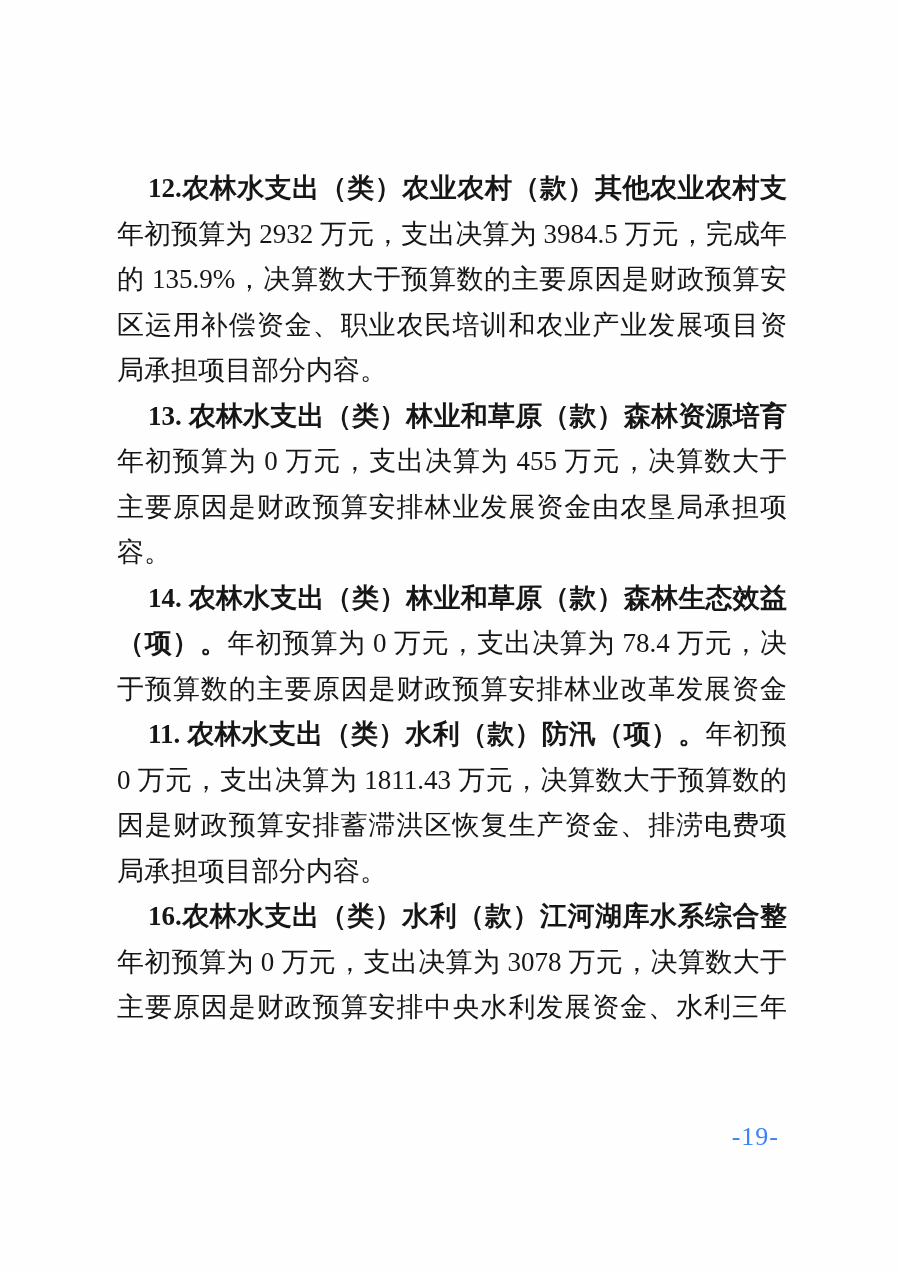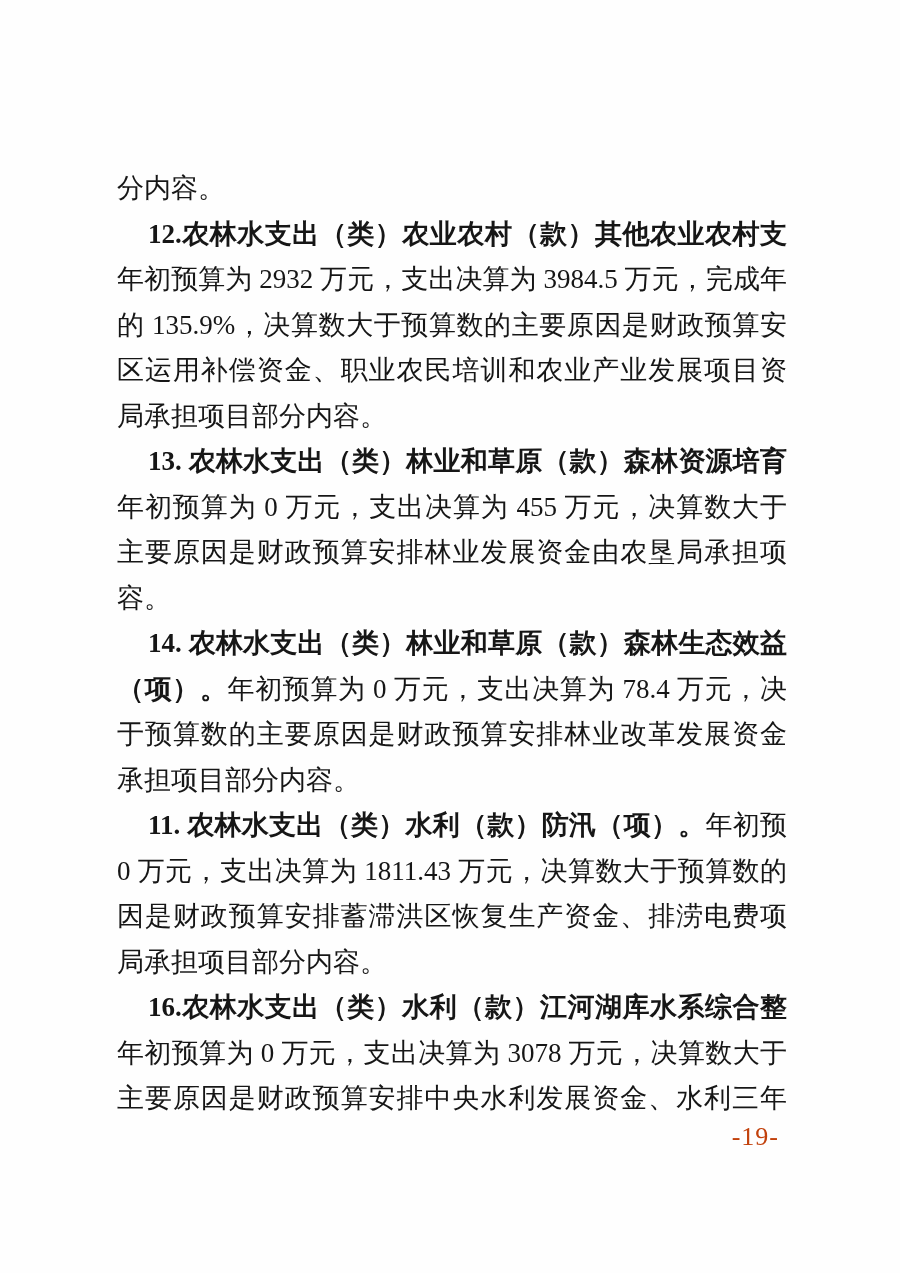--- a/index.html
+++ b/index.html
@@ -39,43 +39,41 @@
   }
   .seg.bold {
     font-weight: 700;
   }
   .footer {
     position: absolute;
     top: 1120px;
     right: 121px;
     font-size: 26px;
     line-height: 34px;
-    color: #c2410c;
+    color: #3b82f6;
     letter-spacing: 1px;
   }
 </style>
 </head>
 <body>
 
 <div class="page">
   <div class="content" id="content">
-      <div class="line"><span class="seg">分内容。</span></div>
       <div class="line just ind"><span class="seg bold">12.农林水支出（类）农业农村（款）其他农业农村支出（项）。</span></div>
       <div class="line just"><span class="seg">年初预算为 2932 万元，支出决算为 3984.5 万元，完成年初预算</span></div>
       <div class="line just"><span class="seg">的 135.9%，决算数大于预算数的主要原因是财政预算安排蓄滞洪</span></div>
       <div class="line just"><span class="seg">区运用补偿资金、职业农民培训和农业产业发展项目资金由农垦</span></div>
       <div class="line"><span class="seg">局承担项目部分内容。</span></div>
       <div class="line just ind"><span class="seg bold">13. 农林水支出（类）林业和草原（款）森林资源培育（项）。</span></div>
       <div class="line just"><span class="seg">年初预算为 0 万元，支出决算为 455 万元，决算数大于预算数的</span></div>
       <div class="line just"><span class="seg">主要原因是财政预算安排林业发展资金由农垦局承担项目部分内</span></div>
       <div class="line"><span class="seg">容。</span></div>
       <div class="line just ind"><span class="seg bold">14. 农林水支出（类）林业和草原（款）森林生态效益补偿</span></div>
       <div class="line just"><span class="seg bold">（项）。</span><span class="seg">年初预算为 0 万元，支出决算为 78.4 万元，决算数大</span></div>
       <div class="line just"><span class="seg">于预算数的主要原因是财政预算安排林业改革发展资金由农垦局</span></div>
-      <div class="line"><span class="seg">承担项目部分内容。</span></div>
       <div class="line just ind"><span class="seg bold">11. 农林水支出（类）水利（款）防汛（项）。</span><span class="seg">年初预算为</span></div>
       <div class="line just"><span class="seg">0 万元，支出决算为 1811.43 万元，决算数大于预算数的主要原</span></div>
       <div class="line just"><span class="seg">因是财政预算安排蓄滞洪区恢复生产资金、排涝电费项目由农垦</span></div>
       <div class="line"><span class="seg">局承担项目部分内容。</span></div>
       <div class="line just ind"><span class="seg bold">16.农林水支出（类）水利（款）江河湖库水系综合整治（项）。</span></div>
       <div class="line just"><span class="seg">年初预算为 0 万元，支出决算为 3078 万元，决算数大于预算数的</span></div>
       <div class="line just"><span class="seg">主要原因是财政预算安排中央水利发展资金、水利三年行动计划</span></div>
     </div>
   <div class="footer">-19-</div>
 </div>

